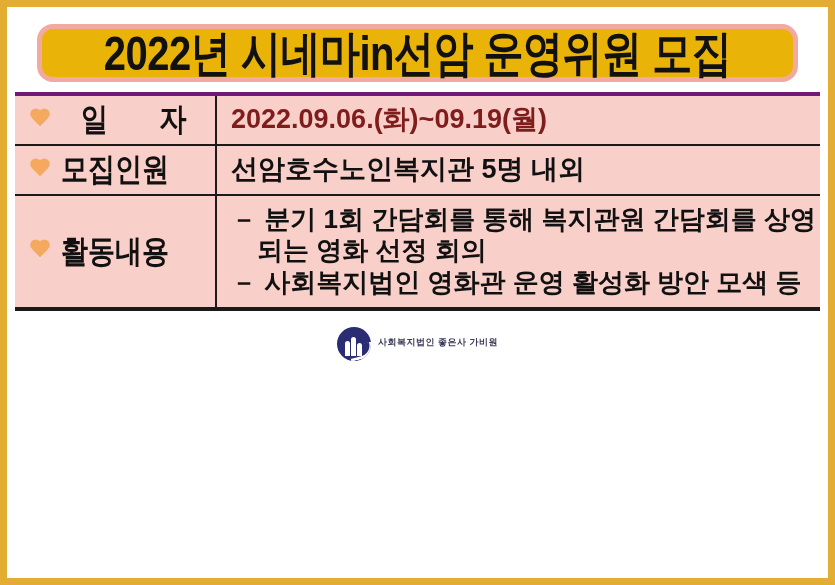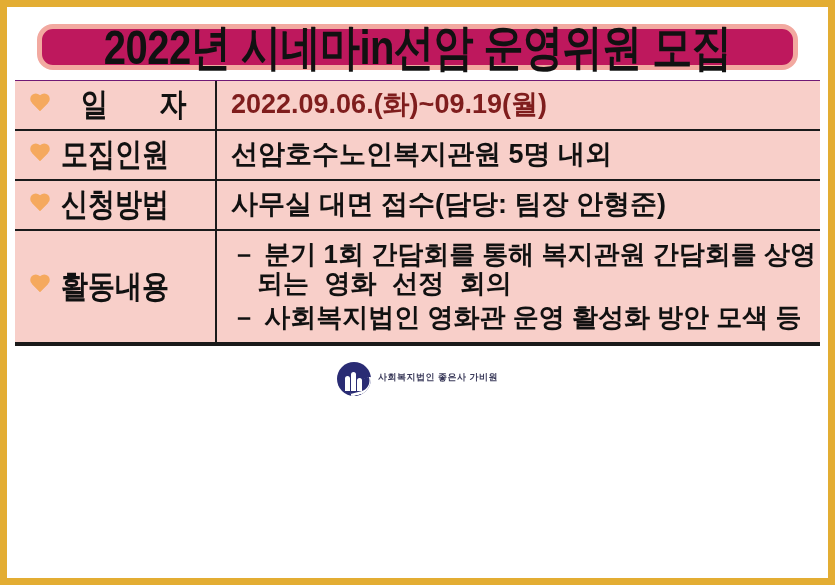--- a/index.html
+++ b/index.html
@@ -23,43 +23,43 @@
     height: 585px;
     background: #ffffff;
     border: 7px solid #E3AD33;
     padding: 0;
   }
 
   
   .title-wrap {
     box-sizing: border-box;
     margin: 17px 30px 10px 30px;
-    height: 46px;
-    background: #be185d;
+    height: 58px;
+    background: #eab308;
     border: 5px solid #F2A9A0;
     border-radius: 16px;
     display: flex;
     align-items: center;
     justify-content: center;
   }
   .title-text {
     font-size: 40px;
     font-weight: bold;
     letter-spacing: -0.5px;
     color: #111111;
     white-space: nowrap;
     line-height: 1;
     transform: scaleY(1.22);
   }
 
   
   .table-wrap {
     box-sizing: border-box;
     margin: 4px 8px;
-    border-top: 1px solid #701a75;
+    border-top: 4px solid #701a75;
     border-bottom: 4px solid #1a1a1a;
   }
   table.info {
     width: 100%;
     border-collapse: collapse;
     background: #F8CFC9;
     table-layout: fixed;
   }
   table.info td {
     border: 2px solid #1a1a1a;
@@ -139,21 +139,20 @@
   }
   .act-line {
     font-size: 26px;
     font-weight: bold;
     color: #111111;
     line-height: 1.22;
     white-space: nowrap;
   }
   .act-line.indent {
     padding-left: 26px;
-    font-family: Liberation Mono, monospace;
   }
 
   
   .notice-cell {
     padding: 6px 0 8px 0 !important;
     text-align: center;
   }
   .notice-line {
     font-size: 27px;
     font-weight: bold;
@@ -247,35 +246,24 @@
         </tr>
 
         <tr>
           <td class="label-cell">
             <div class="label-inner">
               <span class="heart"></span>
               <span class="label-text">모집인원</span>
             </div>
           </td>
           <td class="value-cell">
-            <div class="value-text">선암호수노인복지관원  5명  내외</div>
+            <div class="value-text">선암호수노인복지관  5명  내외</div>
           </td>
         </tr>
 
-        <tr>
-          <td class="label-cell">
-            <div class="label-inner">
-              <span class="heart"></span>
-              <span class="label-text">신청방법</span>
-            </div>
-          </td>
-          <td class="value-cell">
-            <div class="value-text">사무실  대면  접수(담당:  팀장  안형준)</div>
-          </td>
-        </tr>
 
         <tr>
           <td class="label-cell">
             <div class="label-inner">
               <span class="heart"></span>
               <span class="label-text">활동내용</span>
             </div>
           </td>
           <td class="value-cell">
             <div class="act-line">－ 분기 1회 간담회를 통해 복지관원 간담회를 상영</div>

